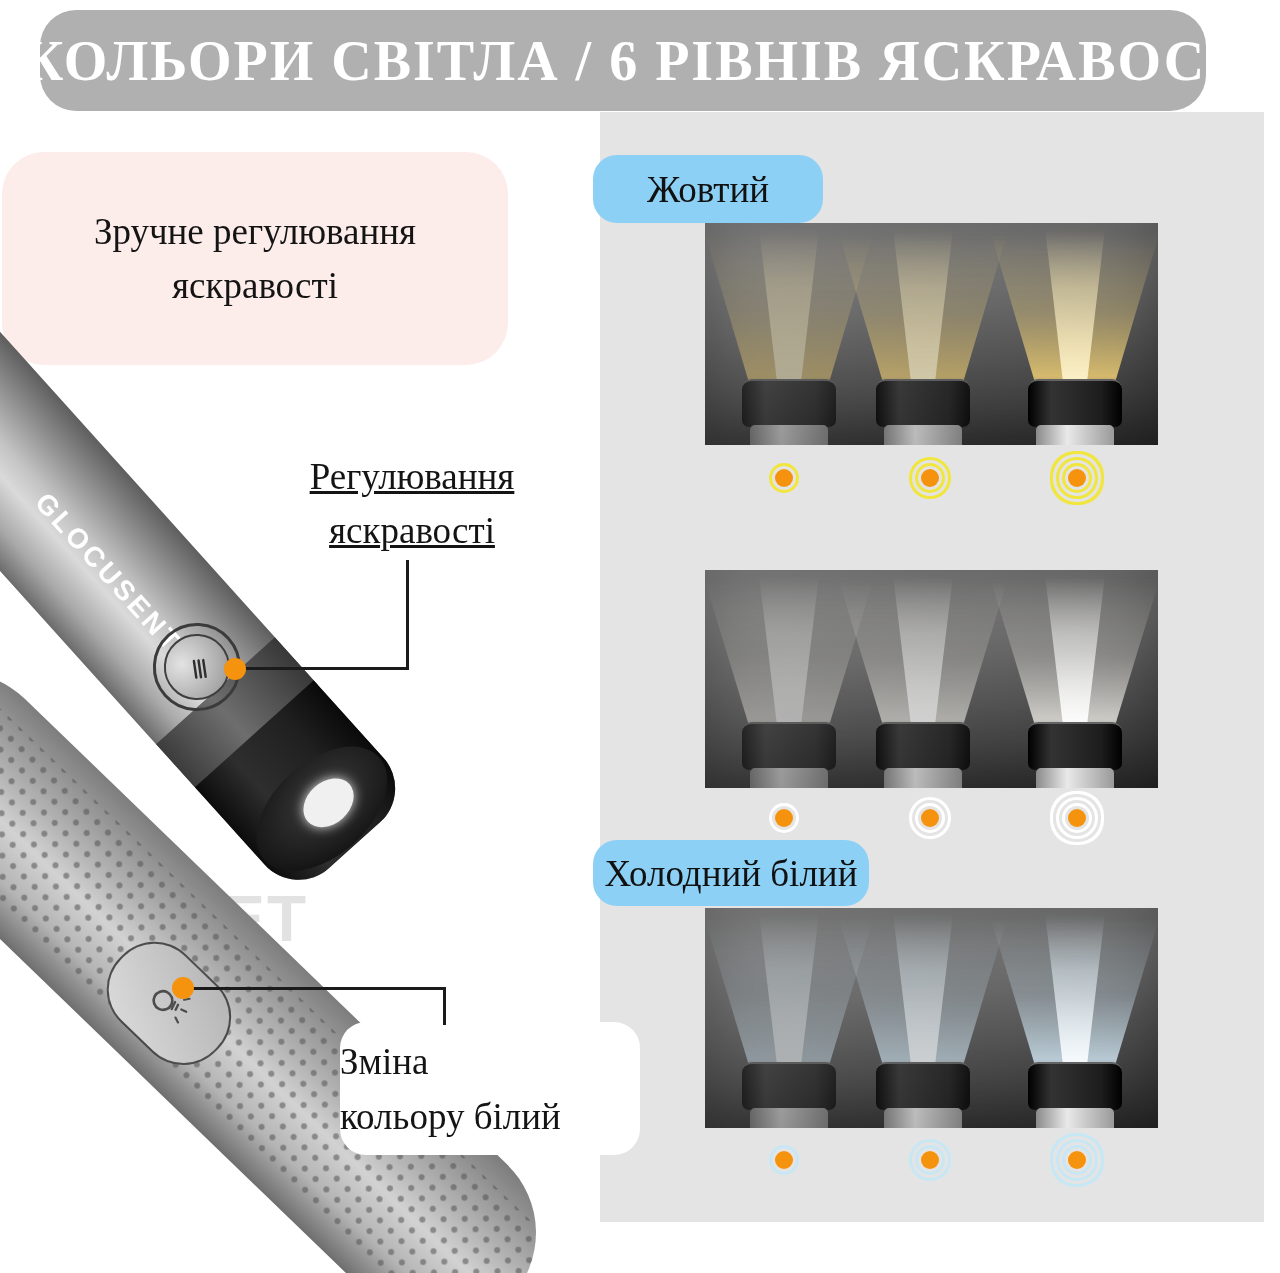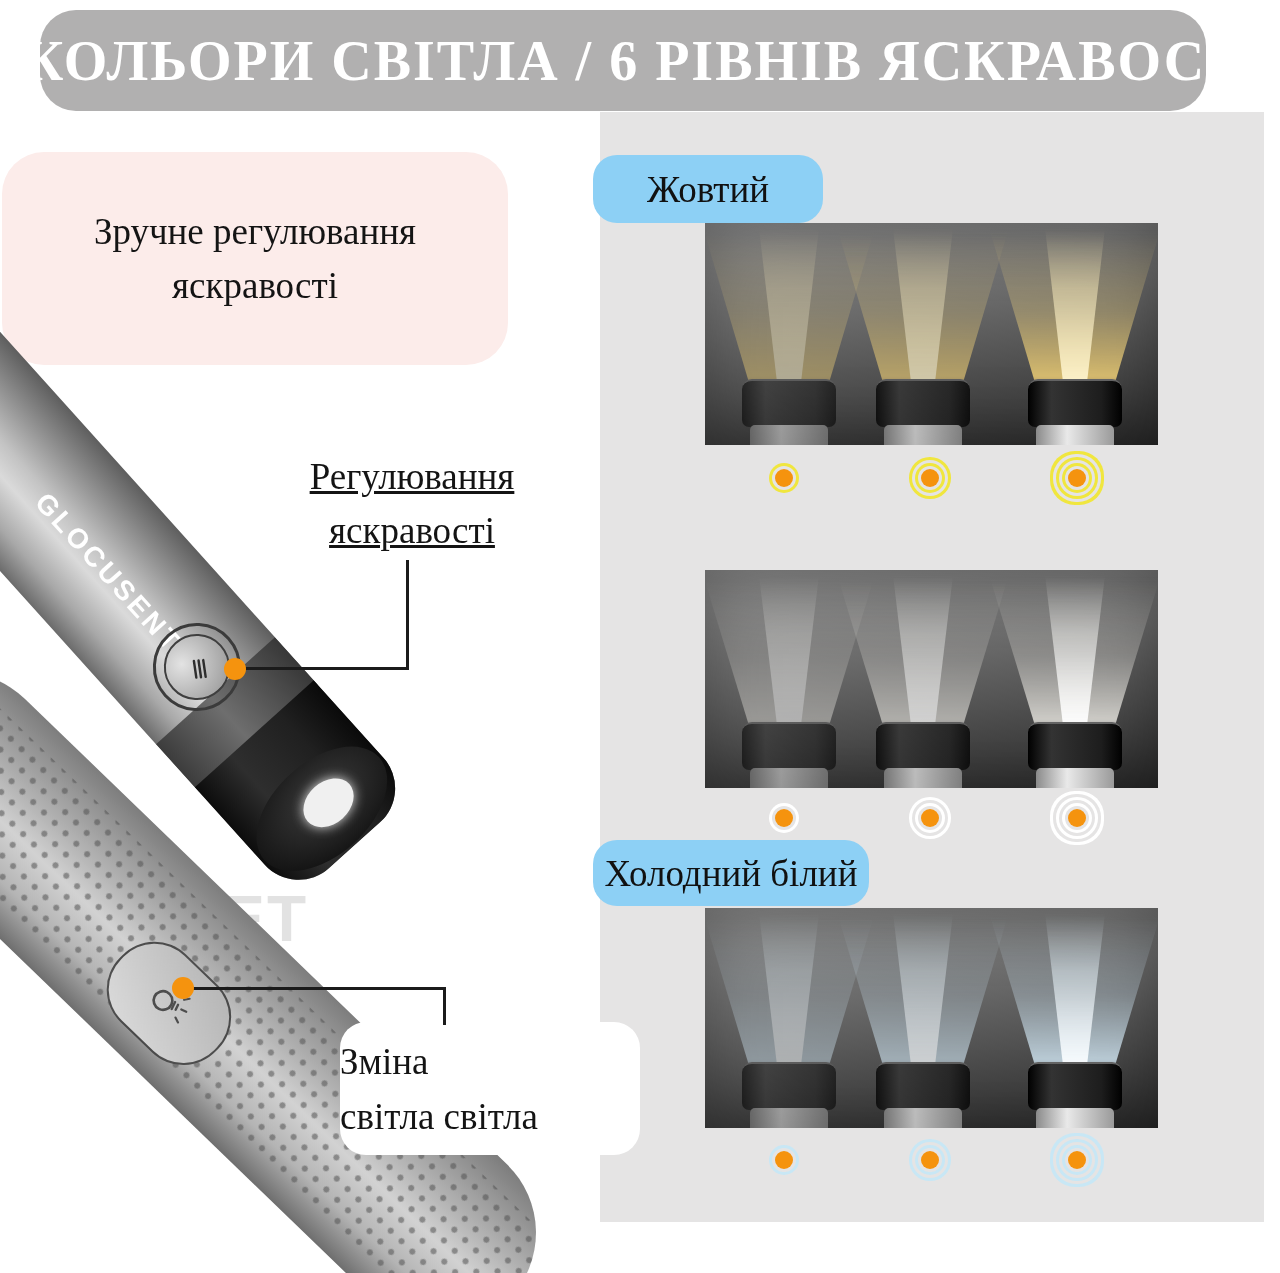--- a/index.html
+++ b/index.html
@@ -165,21 +165,21 @@
   <div id="callout-brightness" class="callout">
     <span>Регулювання</span><br>
     <span>яскравості</span>
   </div>
   <div id="c1v" class="cline"></div>
   <div id="c1h" class="cline"></div>
   <div id="m1" class="marker"></div>
 
   <div id="colorbox">
     <span>Зміна</span>
-    <span>світла світла</span>
+    <span>кольору білий</span>
   </div>
   <div id="c2h" class="cline"></div>
   <div id="c2v" class="cline"></div>
   <div id="m2" class="marker"></div>
 
   <div id="label-yellow" class="bluelabel">
     <span>Жовтий</span>
   </div>
   <div id="label-cold" class="bluelabel">
     <span>Холодний білий</span>

